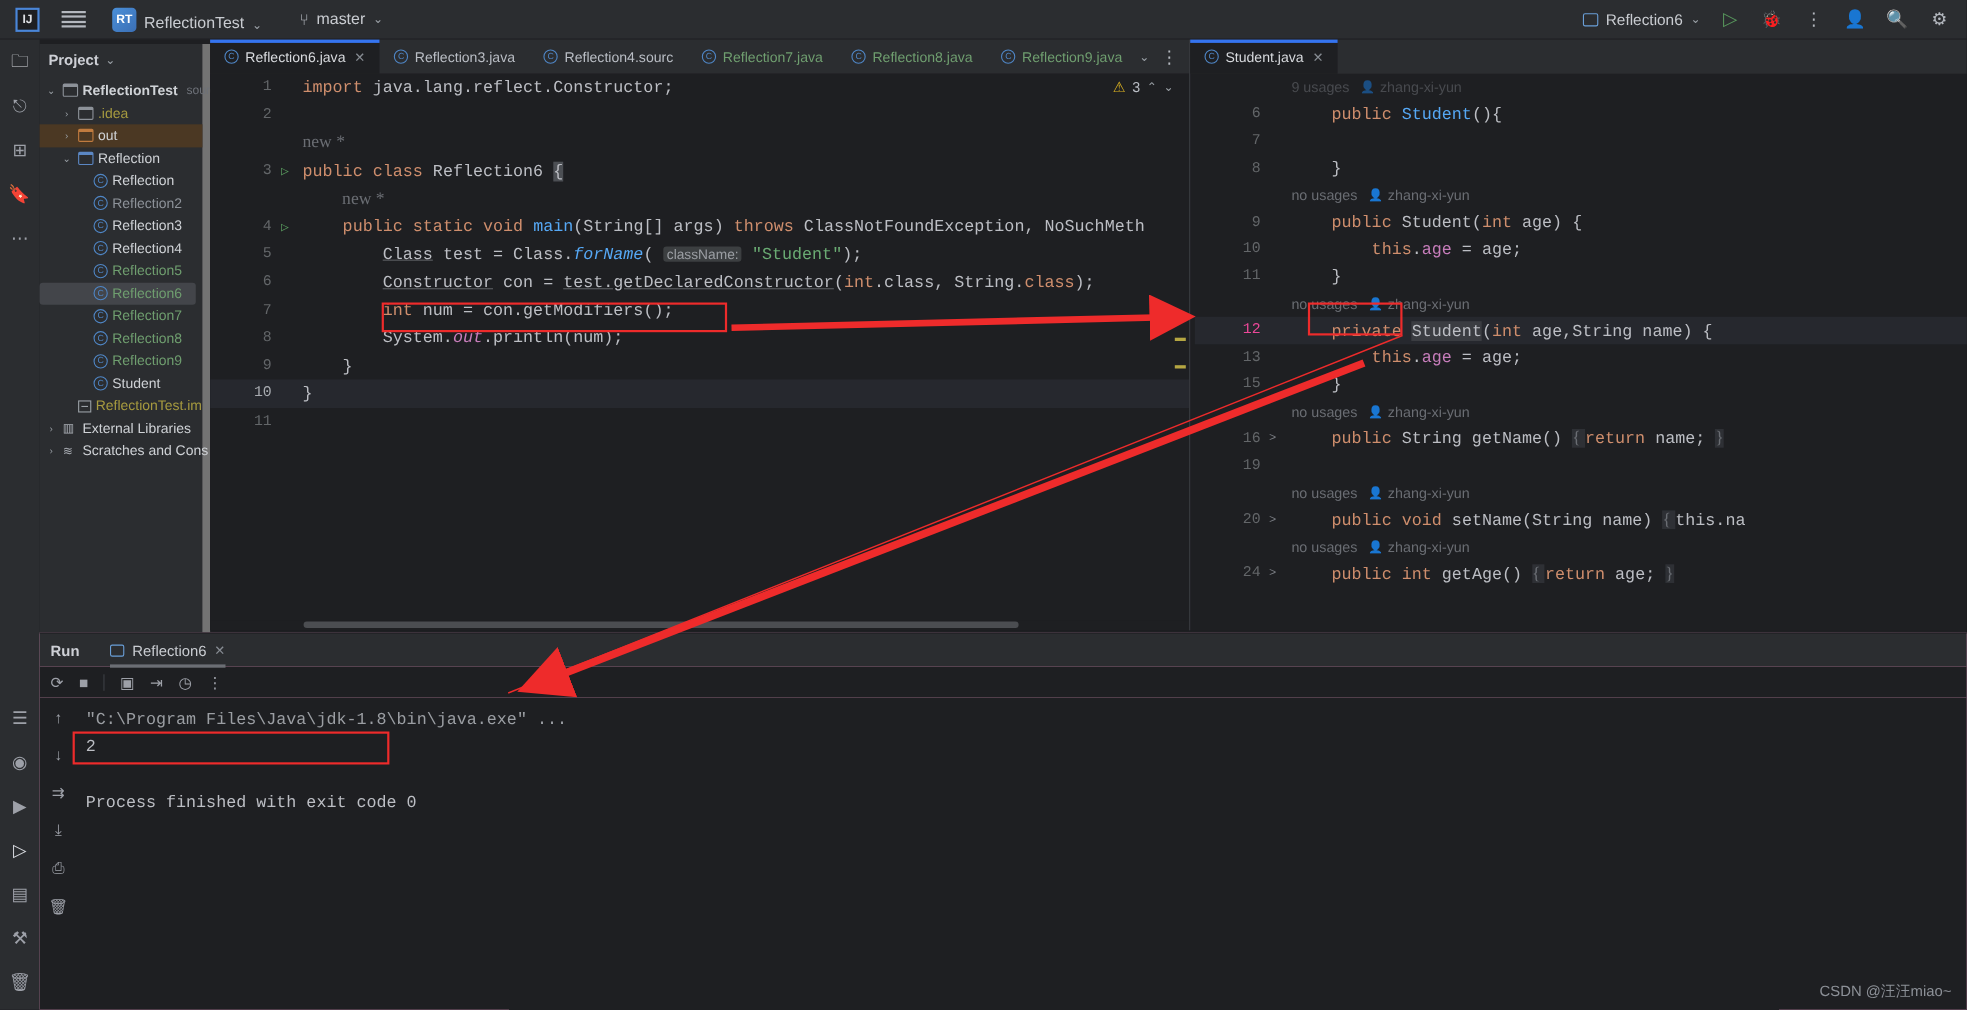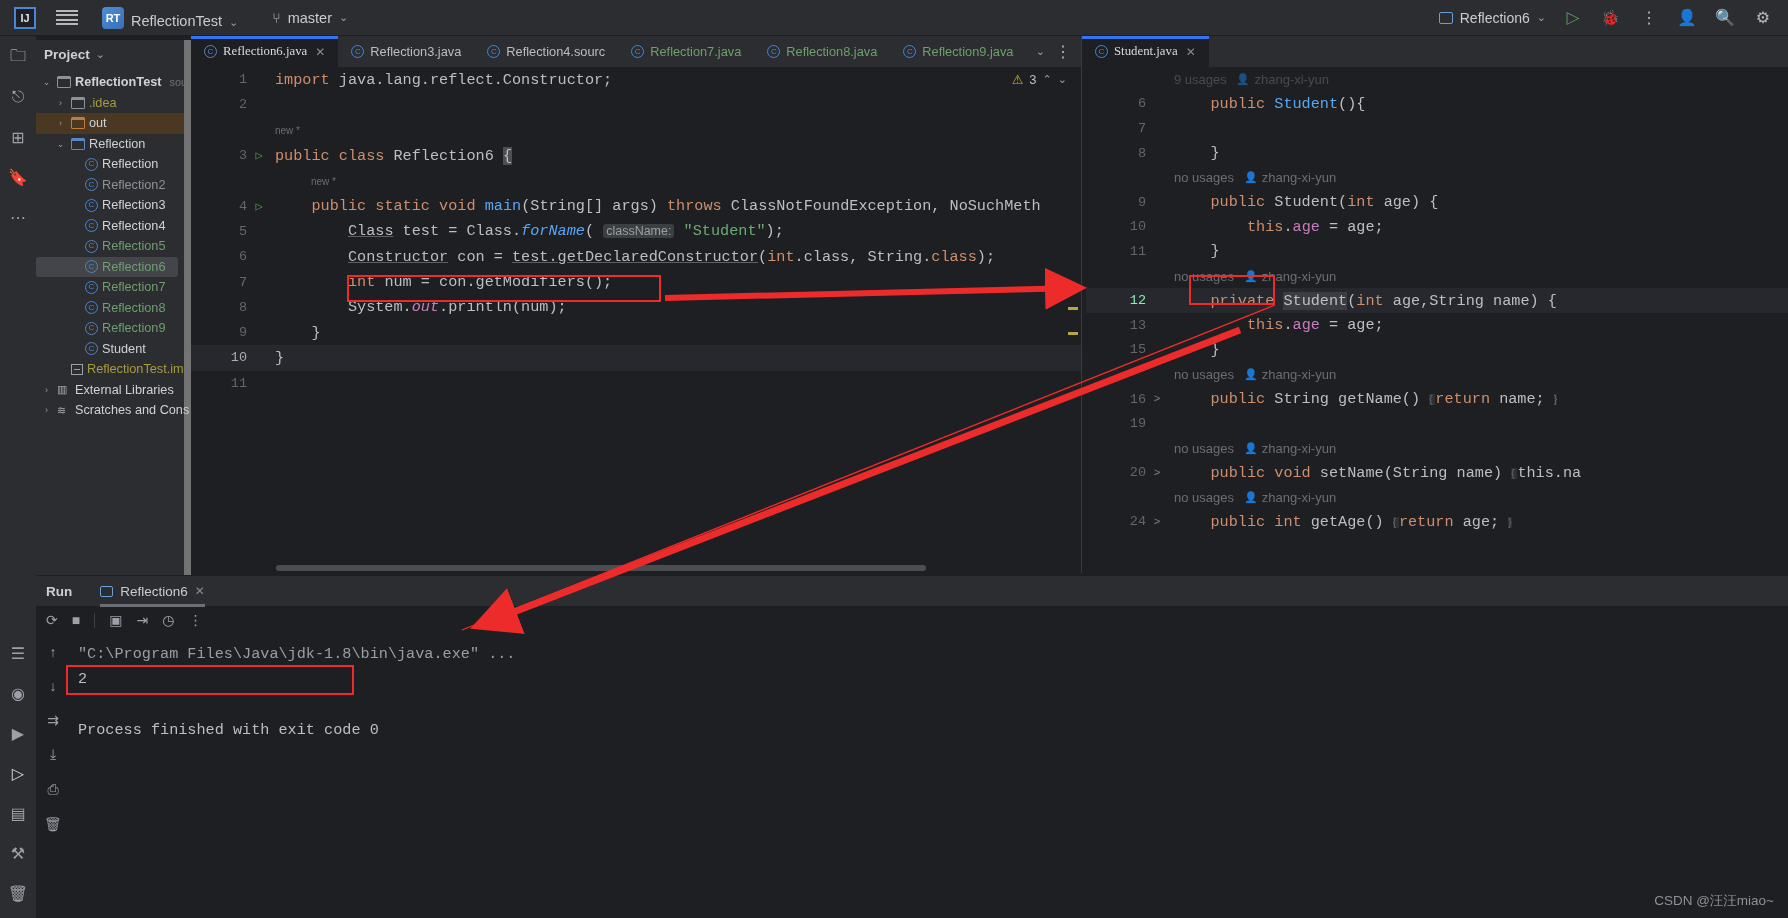--- a/index.html
+++ b/index.html
@@ -103,41 +103,41 @@
   .edtabs {
     position:absolute; left:191px; top:36px; width:890px; height:31px;
     background:#2b2d30; display:flex; align-items:stretch;
   }
   .edtab { display:flex; align-items:center; gap:6px; padding:0 13px; cursor:pointer; position:relative;}
   .edtab.active { background:#1e1f22; }
   .edtab.active:after {
     content:""; position:absolute; left:0; top:0; right:0; height:2.5px; background:#3574f0;
   }
   .edtab-label { font-size:12.8px; color:#b9bdc4; }
-  .edtab.active .edtab-label { color:#d8dade;font-family:Liberation Serif, serif; }
+  .edtab.active .edtab-label { color:#d8dade; }
   .edtab-label.green { color:#6f9e6f; }
   .edtab-close { color:#878c93; font-size:12px; margin-left:2px;}
   .tabs-right { margin-left:auto; display:flex; align-items:center; gap:10px; padding-right:10px;}
 
   
   .editor {
     position:absolute; left:191px; top:67px; width:890px; height:506px;
     background:#1e1f22; overflow:hidden;
   }
   .code-area {
     position:absolute; left:0; top:0; width:890px; height:100%;
     font-family:"Liberation Mono", monospace; font-size:15.2px;
   }
   .cline { height:25.3px; display:flex; align-items:center; white-space:pre; }
   .lnum { width:56px; text-align:right; color:#636669; font-size:13.5px; flex:none;
           font-family:"Liberation Mono", monospace; }
   .lnum.cur { color:#a8abb0; }
   .run-gutter { width:24px; flex:none; text-align:center; color:#57965c; font-size:12px; }
   .ctext { padding-left:4px; }
-  .hint { color:#6a6d73; font-size:10px; font-family:Liberation Sans, sans-serif; }
+  .hint { color:#6a6d73; font-size:16px; font-family:Liberation Serif, serif; }
   .kw { color:#cf8e6d; }
   .str { color:#6aab73; }
   .meth { color:#56a8f5; }
   .fld { color:#c77dbb; }
   .ital { font-style:italic; }
   .plain { color:#bcbec4; }
   .param-hint {
     background:#3c3f41; color:#9b9ea3; font-size:12.5px; border-radius:3px;
     padding:0 3px; font-family:"Liberation Sans", sans-serif;
   }
@@ -164,21 +164,21 @@
     background:#1e1f22; border-left:1px solid #393b40;
   }
   .rtabs { height:31px; background:#2b2d30; display:flex; align-items:stretch;}
   .rcode {
     position:relative; left:4px; top:0; width:707px; height:506px; overflow:hidden;
     font-family:"Liberation Mono", monospace; font-size:15.2px;
   }
   .rline { height:24.6px; display:flex; align-items:center; white-space:pre; }
   .rlnum { width:60px; text-align:right; color:#636669; font-size:13.5px; flex:none;
            font-family:"Liberation Mono", monospace;}
-  .rlnum.cur { color:#86efac; }
+  .rlnum.cur { color:#ec4899; }
   .rfold { width:22px; flex:none; text-align:center; color:#7d8087; font-size:11px; }
   .rtext { padding-left:6px; }
   .usage-line { color:#6a6d73; font-size:13px; font-family:"Liberation Sans", sans-serif; display:flex; align-items:center; gap:10px; }
   .usage-author { display:flex; align-items:center; gap:4px; }
 
   
   .runpanel {
     position:absolute; left:36px; top:575px; width:1752px; height:343px;
     background:#f9a8d4;
   }

